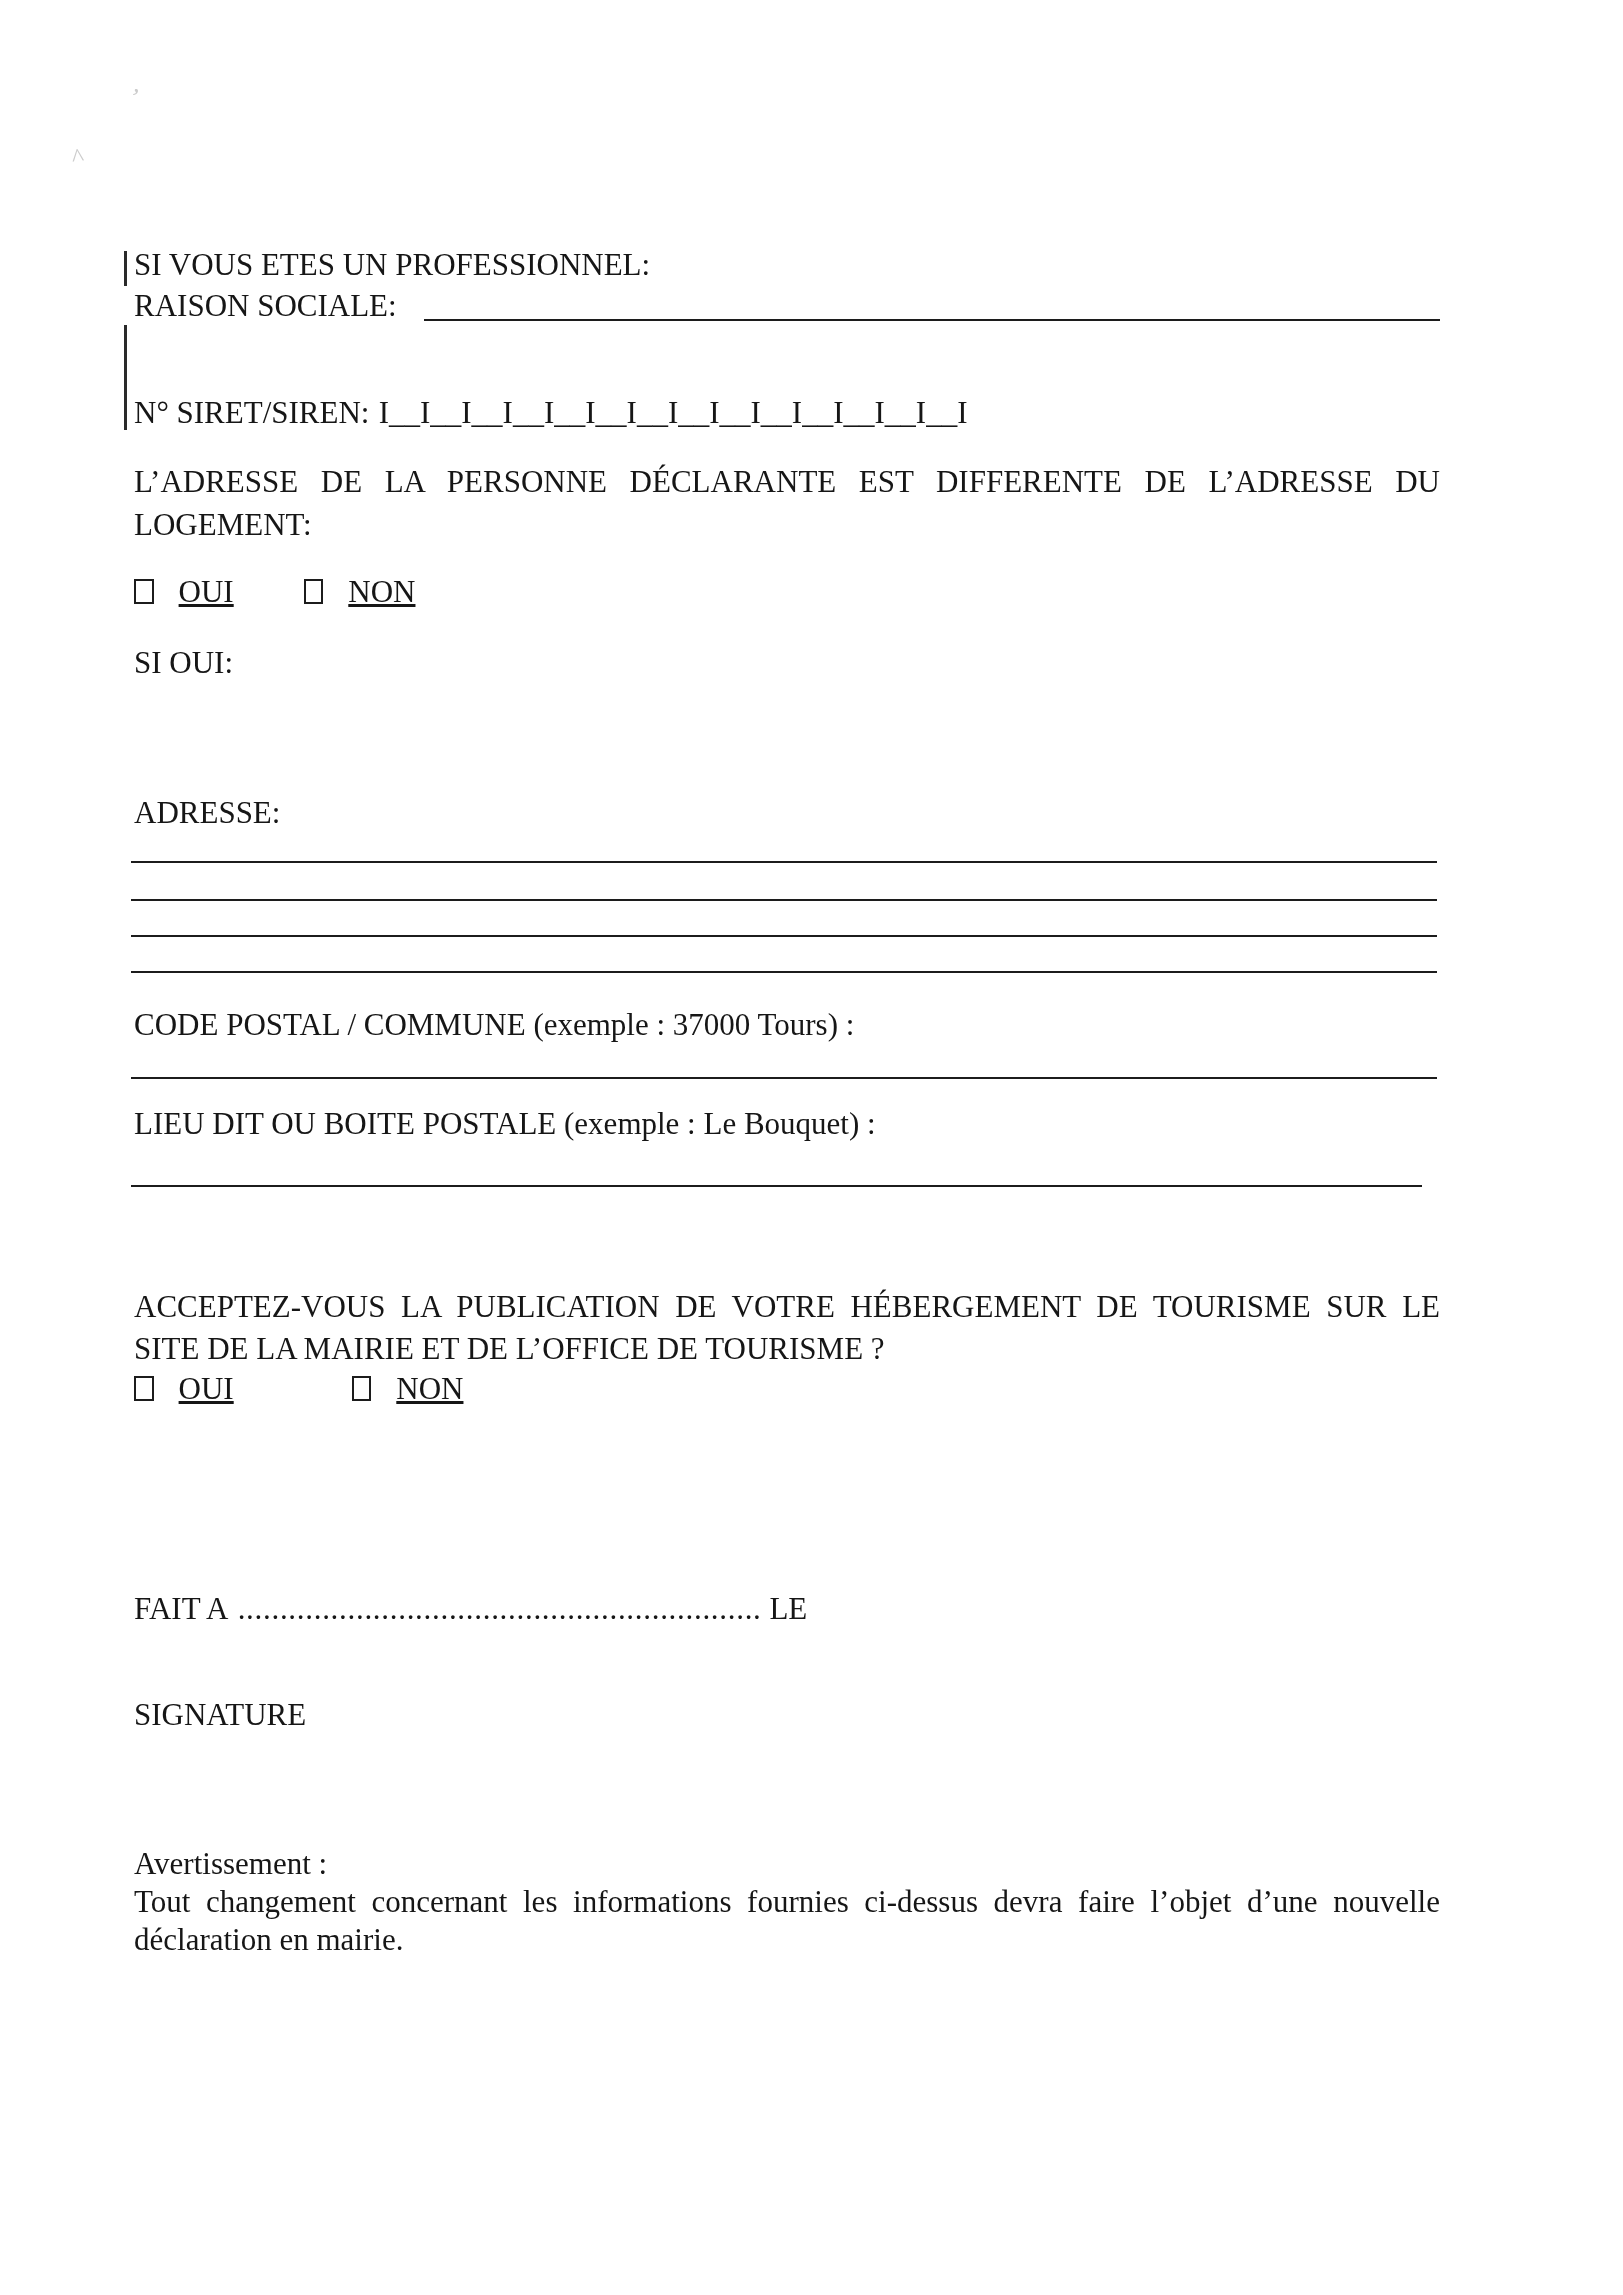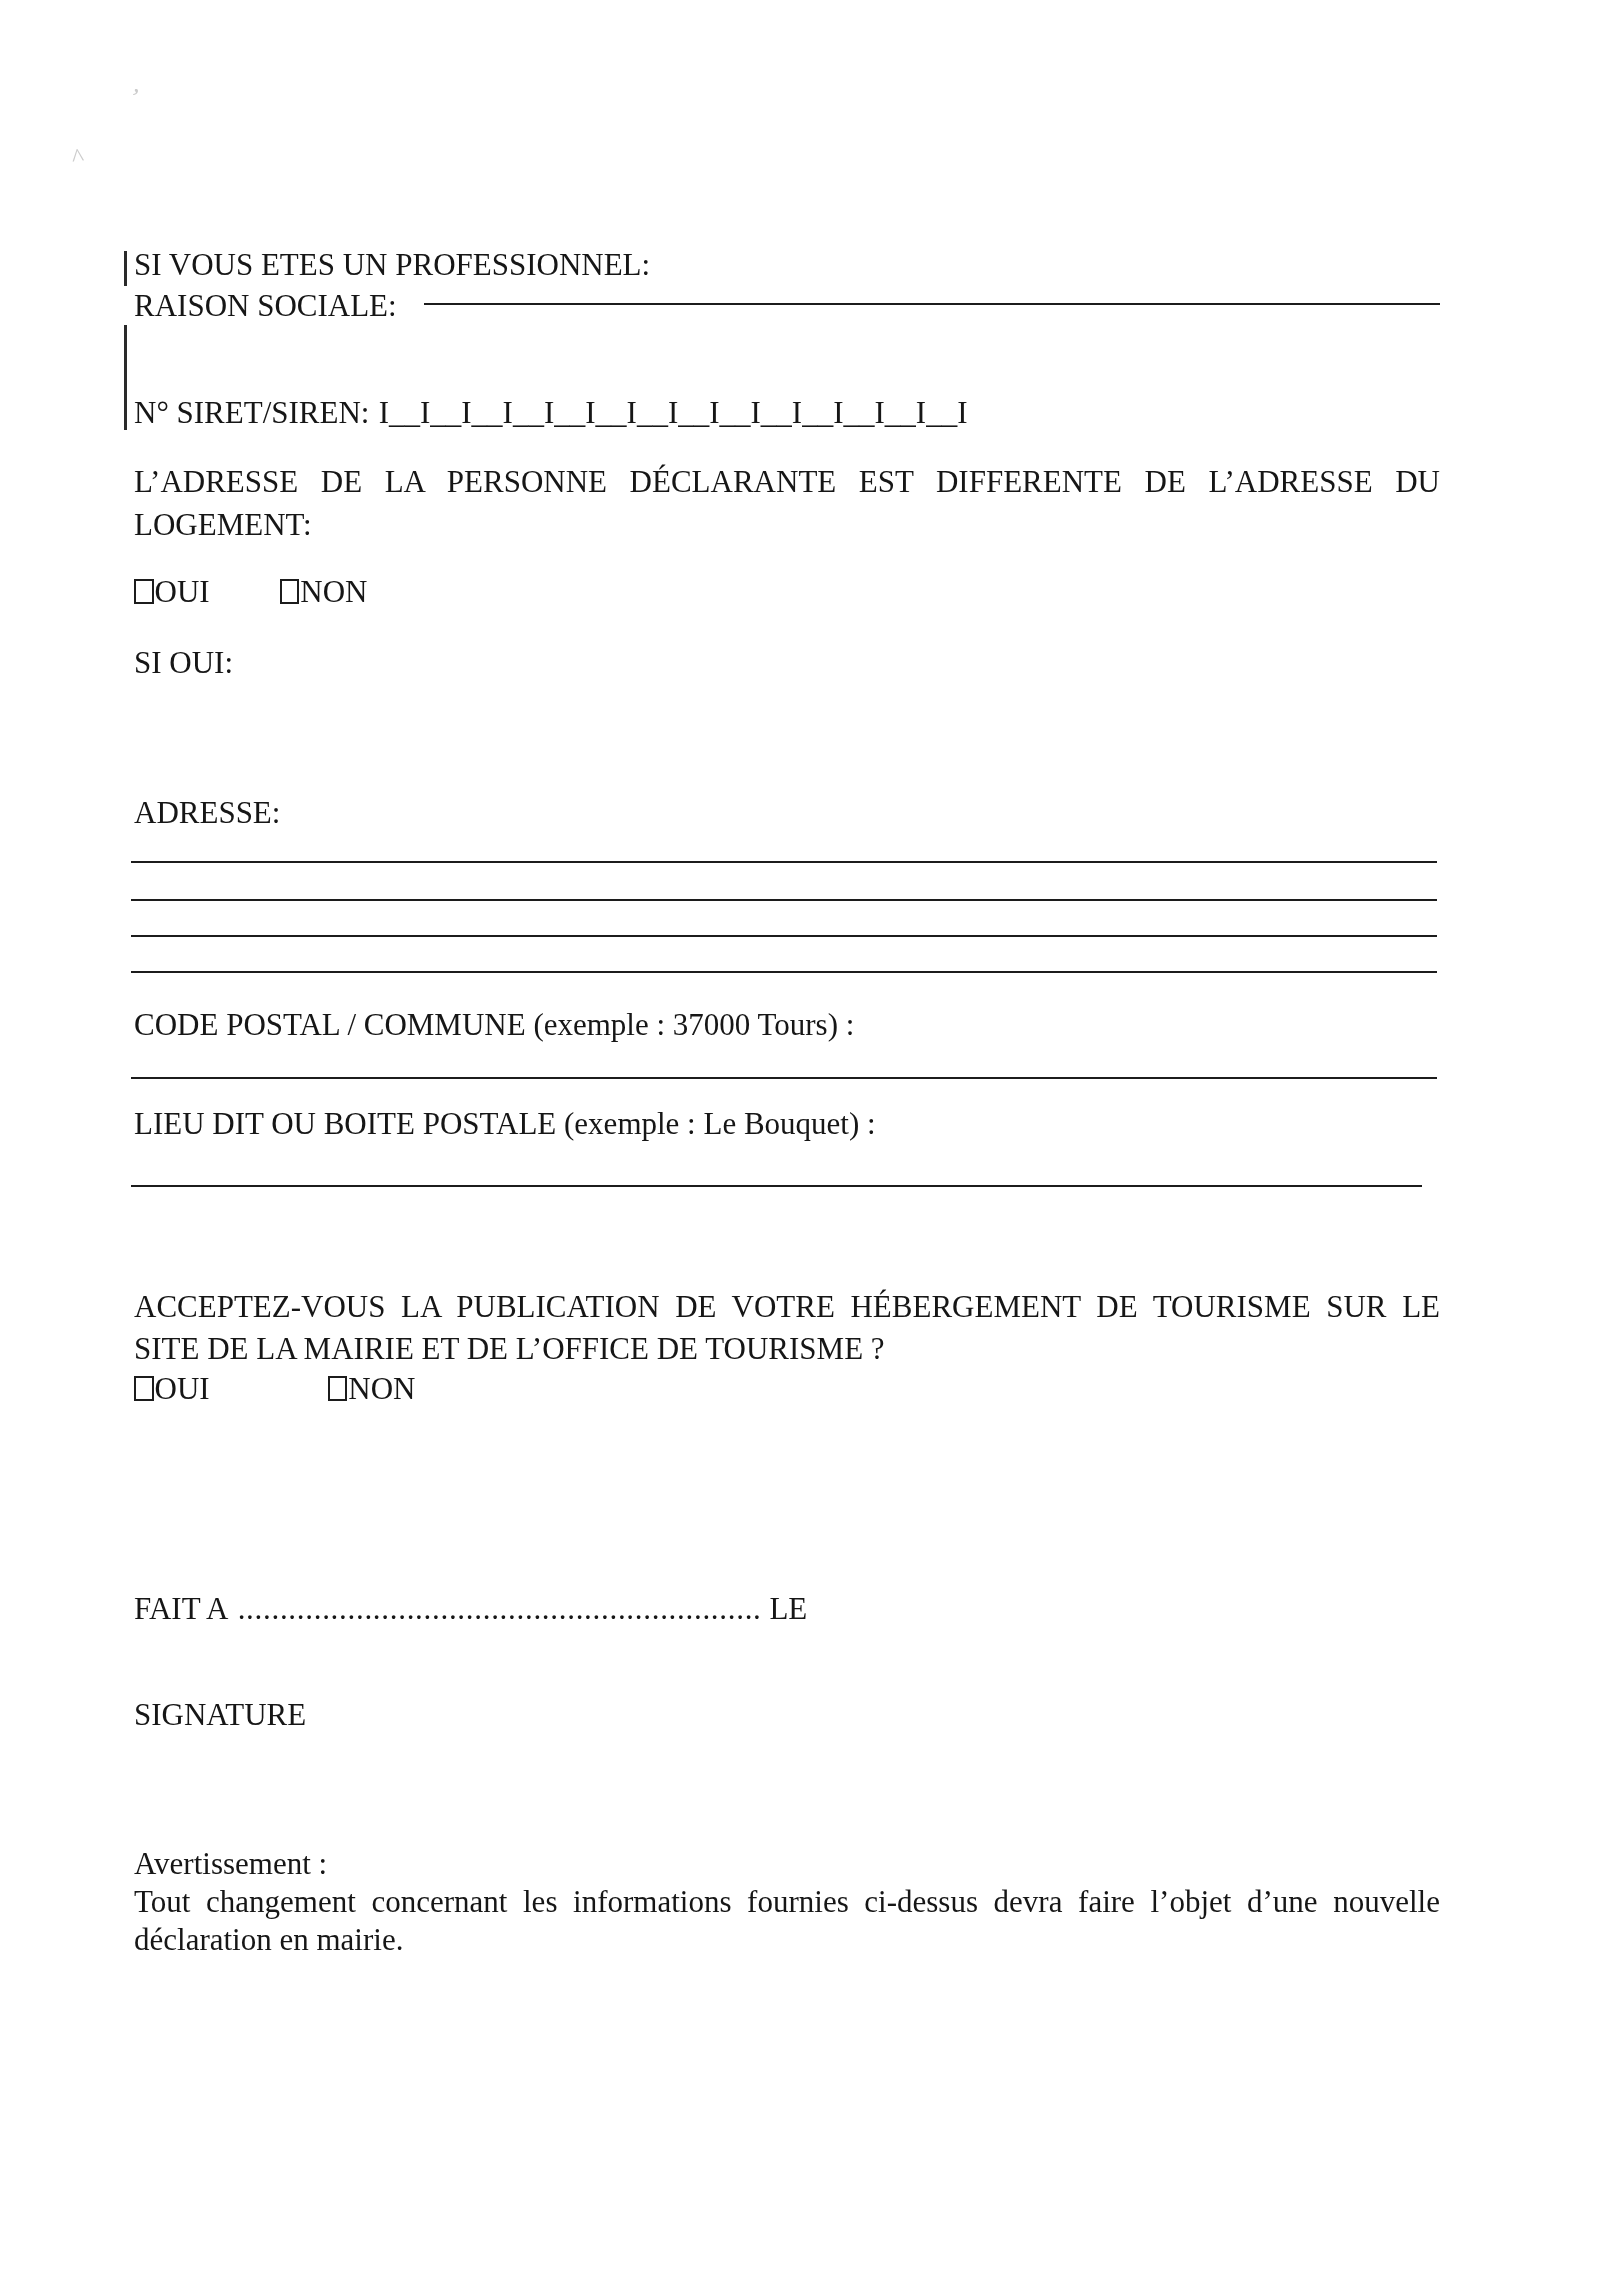--- a/index.html
+++ b/index.html
@@ -37,21 +37,21 @@
     left: 124px;
     width: 2.6px;
     background: #2a2a2a;
   }
   .vm1 { top: 251px; height: 35px; }
   .vm2 { top: 325px; height: 105px; }
 
   
   .fillrow {
     display: flex;
-    align-items: center;
+    align-items: flex-end;
     width: 1306px;
     height: 39px;
     gap: 18px;
   }
   .fillrow .label { flex: 0 0 auto; white-space: nowrap; }
   .fill {
     flex: 1 1 auto;
     margin-left: 9.2px;
     margin-bottom: 3.9px;
     border-bottom: 2.6px solid #1c1c1c;
@@ -77,21 +77,21 @@
     height: 39px;
   }
   .cb {
     box-sizing: border-box;
     width: 19.6px;
     height: 25px;
     border: 2.6px solid #1c1c1c;
     background: #ffffff;
     flex: 0 0 auto;
   }
-  .cb-label { margin-left: 1px; white-space: nowrap; }
+  .cb-label { margin-left: 25px; white-space: nowrap; text-decoration: underline; }
   .gap1 { margin-left: 70px; }
   .gap2 { margin-left: 118px; }
 
   .siret-row { white-space: nowrap; }
   .siret-boxes { margin-left: 9.2px; letter-spacing: 0; }
 
   .fait-row { display: flex; align-items: center; white-space: nowrap; }
   .fait-dots { margin-left: 9.2px; letter-spacing: 0.7px; }
   .fait-le { margin-left: 7.9px; }
 

